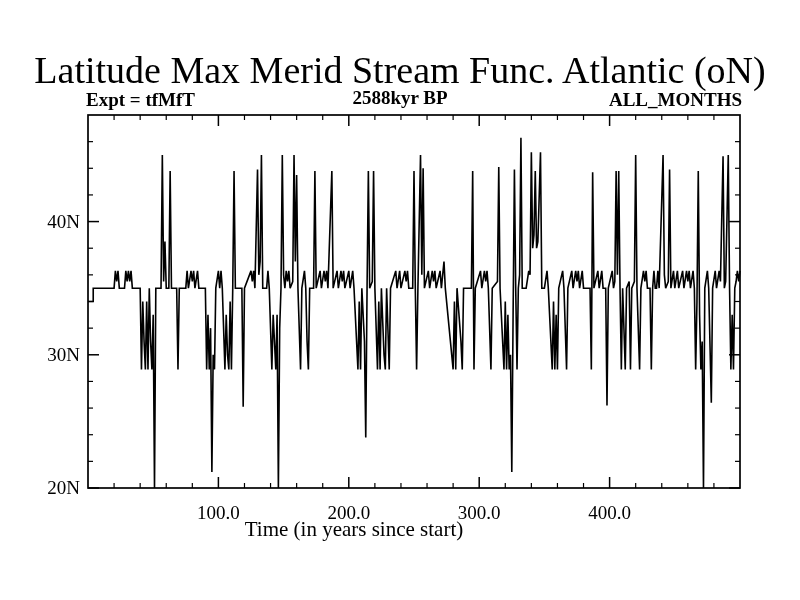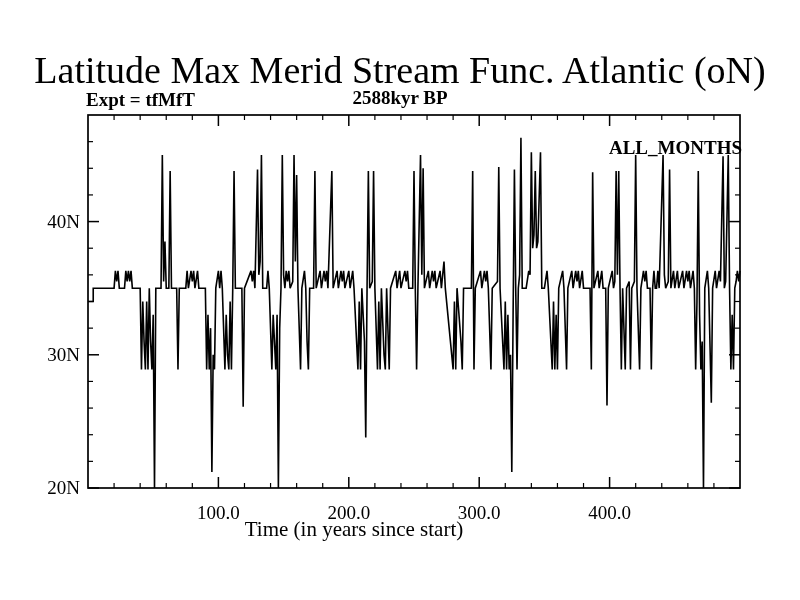--- a/index.html
+++ b/index.html
@@ -8,21 +8,21 @@
     font-family:"Liberation Serif","DejaVu Serif",serif;color:#000;
   }
   .stage svg{position:absolute;left:0;top:0;}
   .chart-title{
     position:absolute;top:48px;left:0;width:800px;text-align:center;
     font-size:38px;letter-spacing:0px;white-space:nowrap;
   }
   .annot{position:absolute;top:89px;font-size:19px;white-space:nowrap;font-weight:bold;}
   .annot-left{left:86px;}
   .annot-center{left:0;width:800px;text-align:center;top:87px;}
-  .annot-right{right:58px;margin-top:48px;}
+  .annot-right{right:58px;}
   .x-axis-title{
     position:absolute;top:517px;left:0;width:708px;text-align:center;font-size:21px;
   }
 </style>
 </head>
 <body>
 
 <div class="stage">
 
   <svg id="plot-svg" width="800" height="600" viewBox="0 0 800 600">

